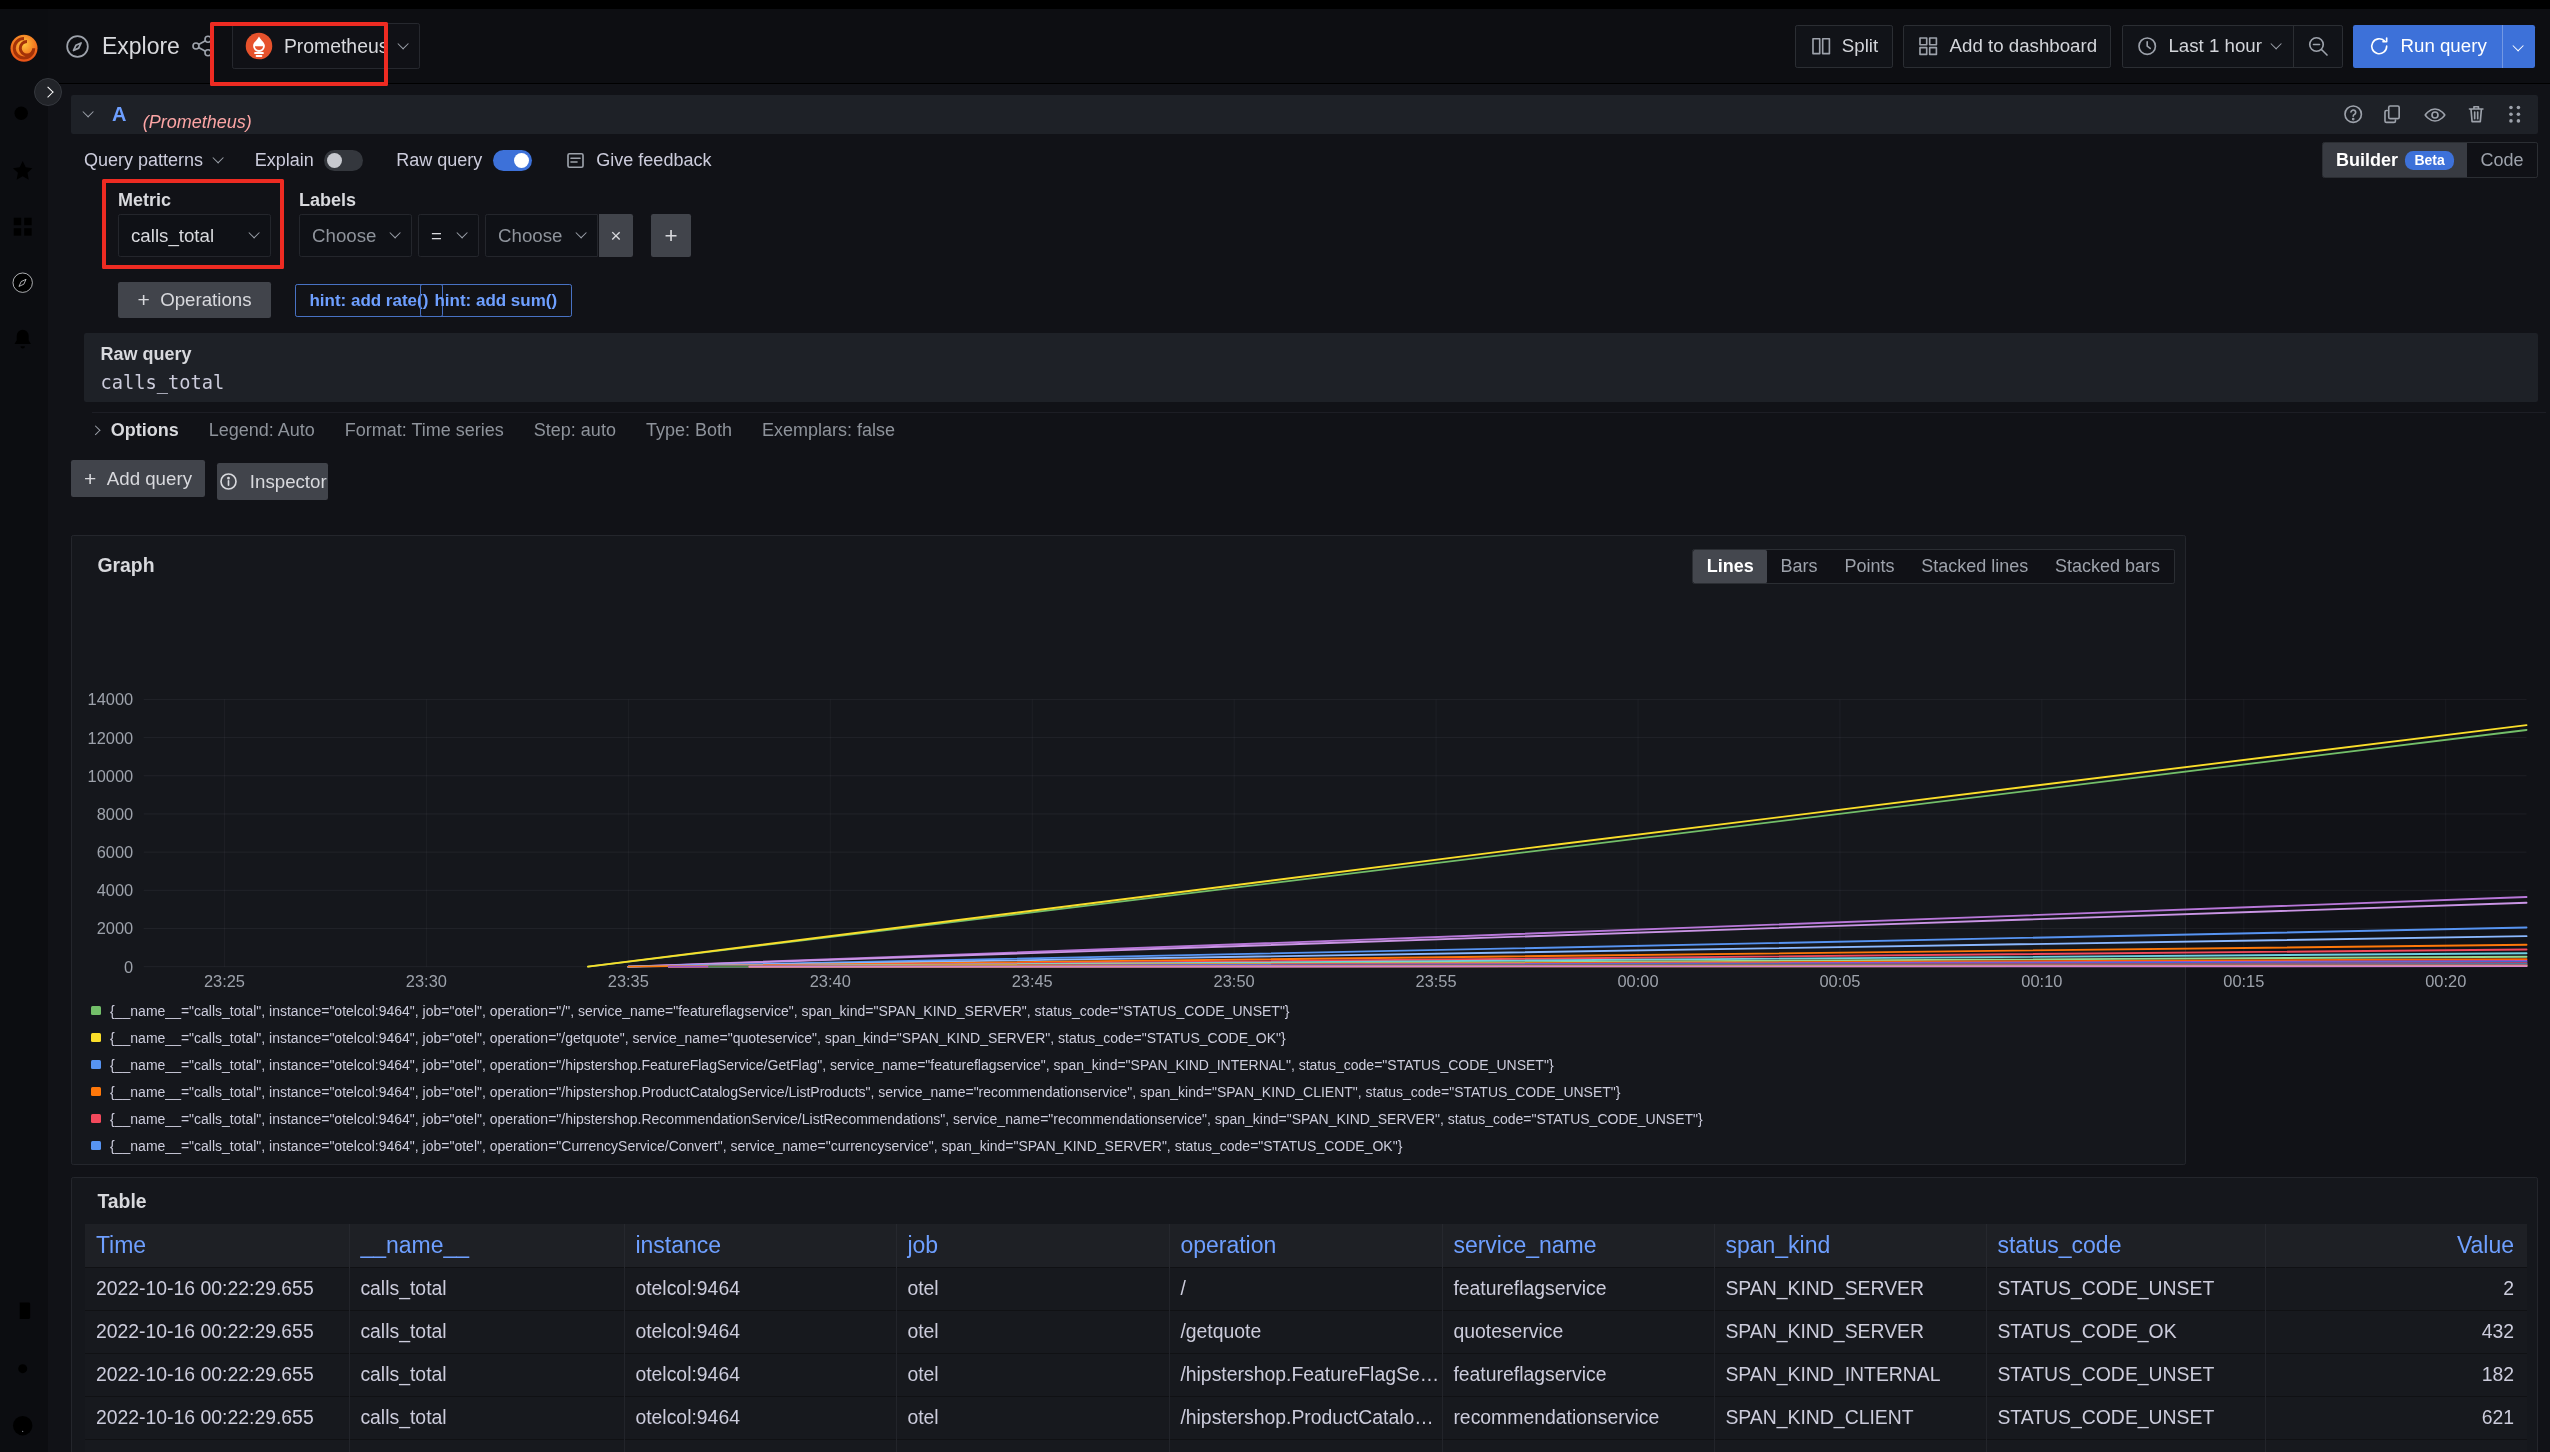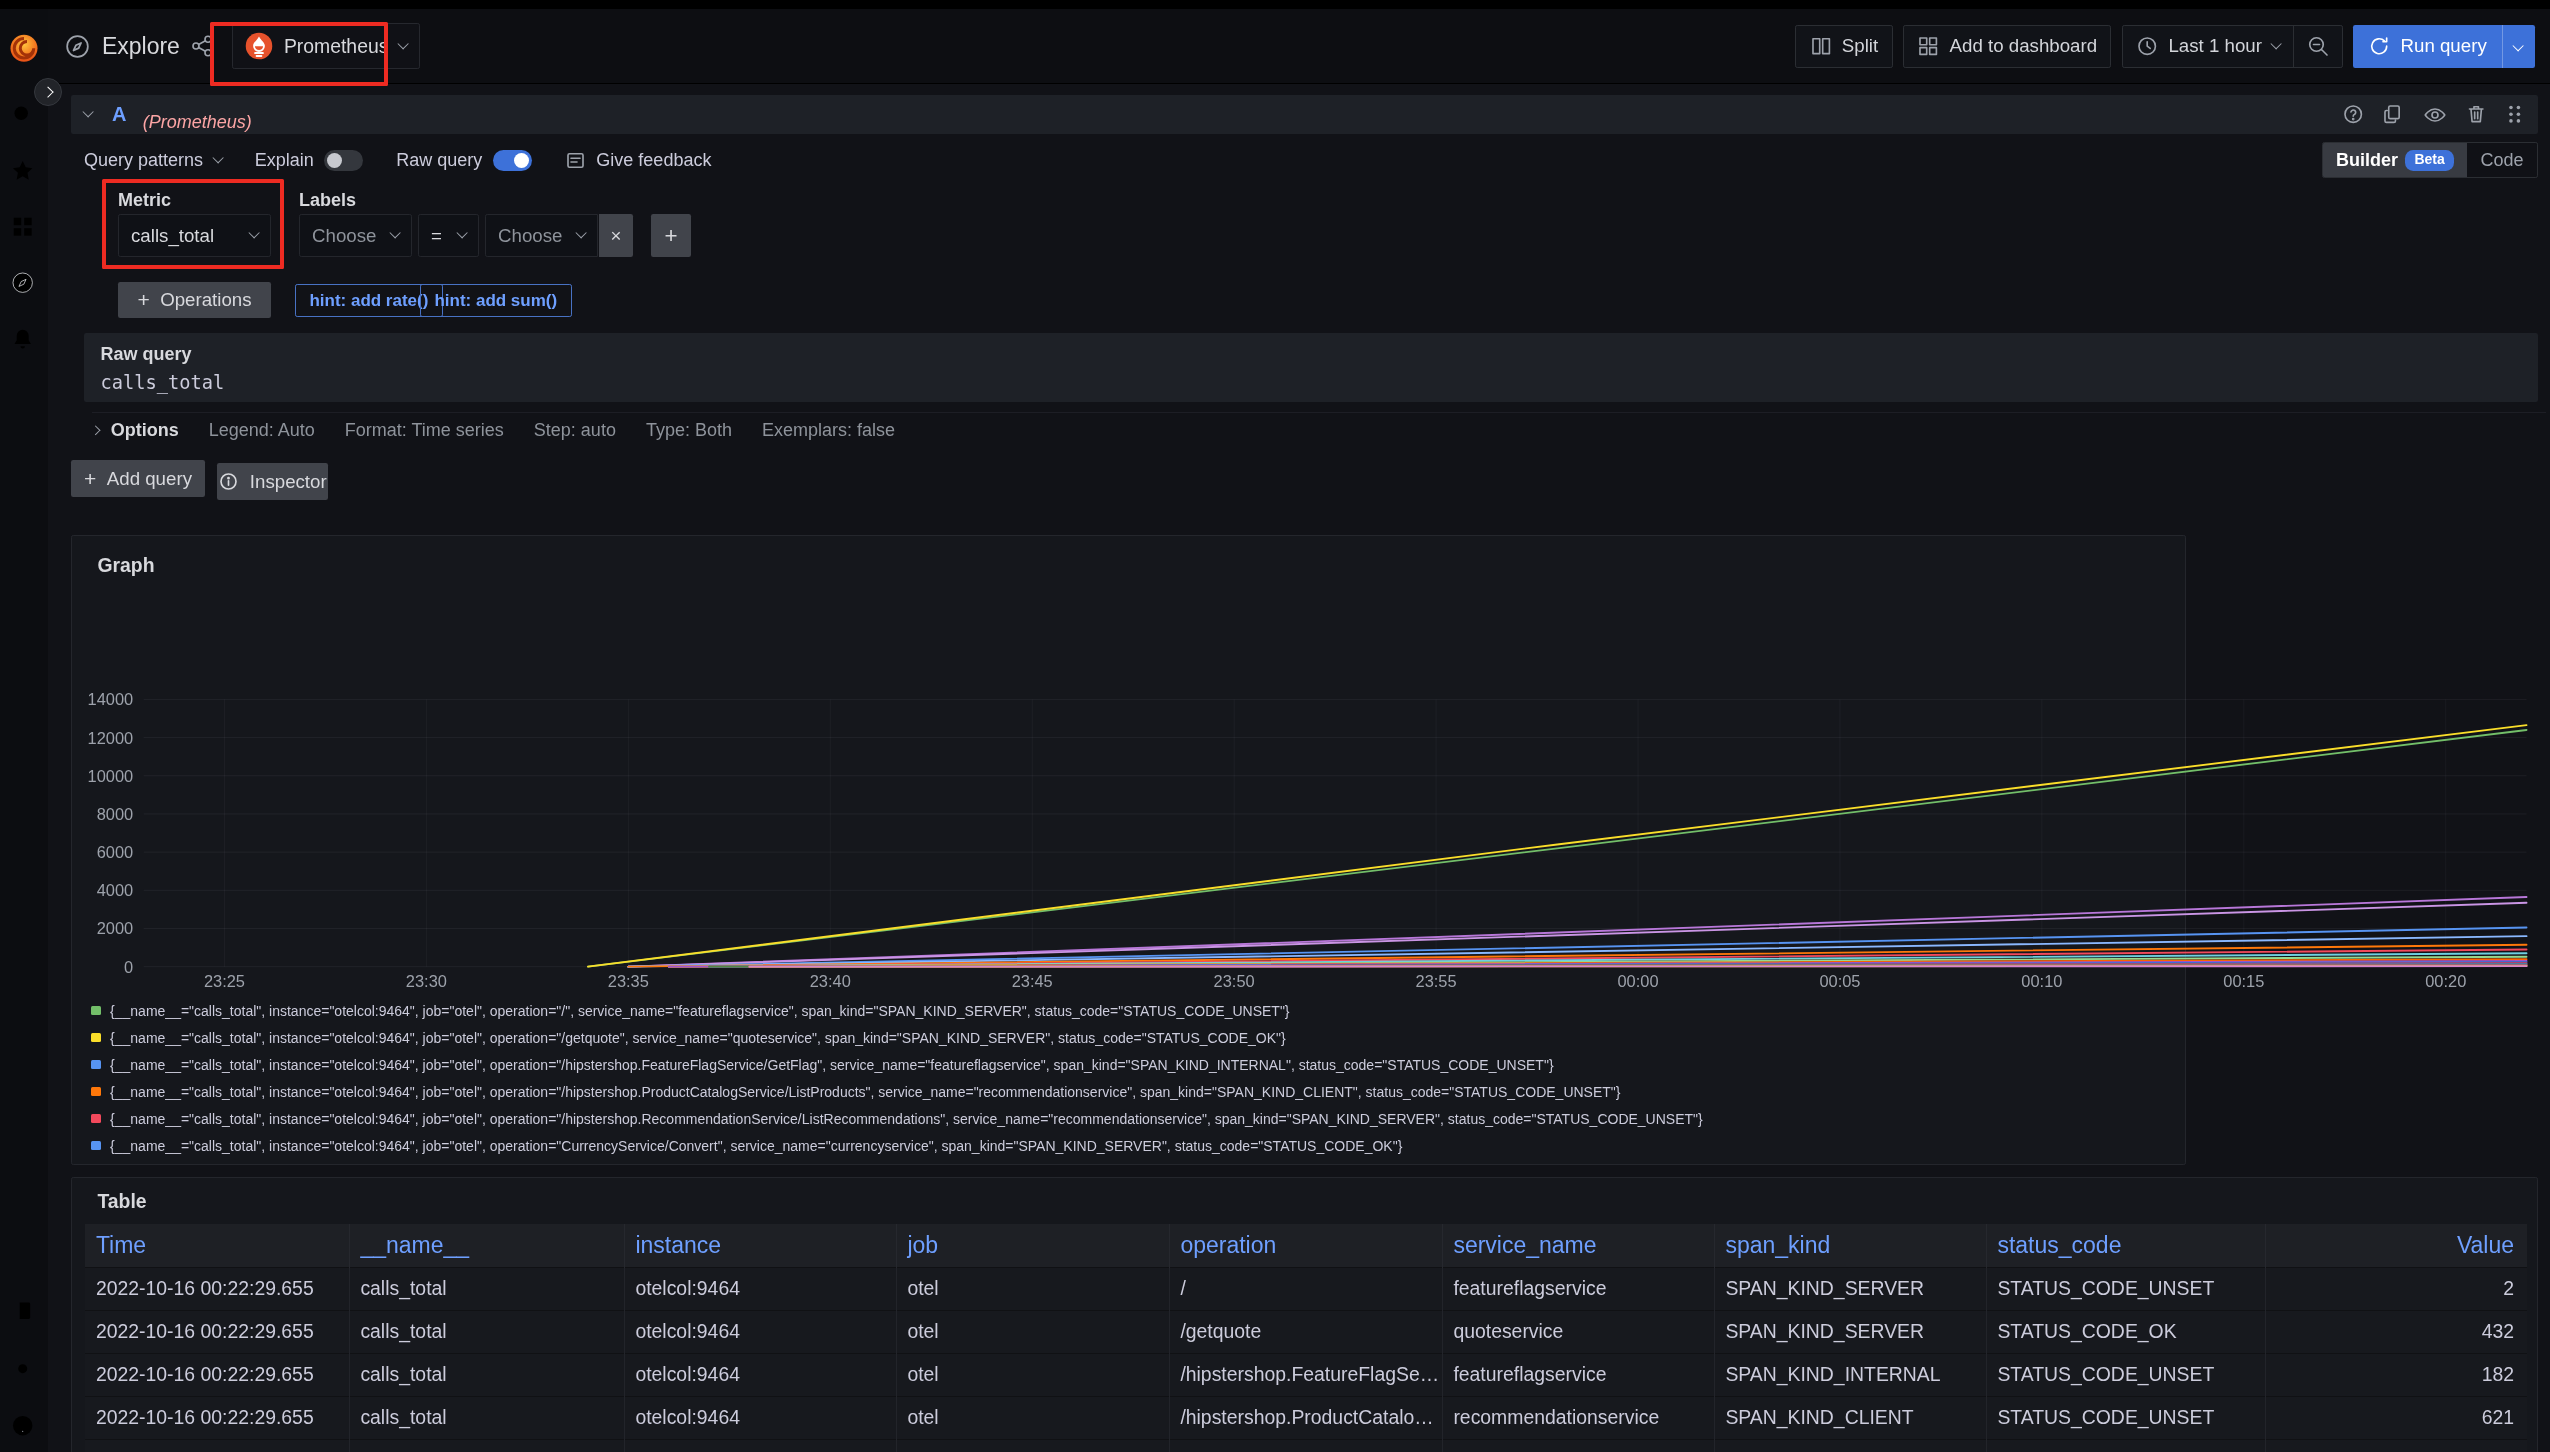--- a/index.html
+++ b/index.html
@@ -40,21 +40,21 @@
   .strip-icons { margin-left:auto; display:flex; align-items:center; gap:18px; }
   .strip-icons svg { cursor:pointer; }
   .toolbar { left:84px; top:143px; width:2454px; height:34px; display:flex; align-items:center; gap:33px; }
   .tb-item { display:flex; align-items:center; gap:10.5px; font-size:18px; color:#ccccdc; cursor:pointer; }
   .toggle { width:39px; height:21px; border-radius:10.5px; position:relative; cursor:pointer; }
   .toggle.off { background:#34373d; }
   .toggle.off .knob { position:absolute; left:3px; top:3px; width:15px; height:15px; border-radius:50%; background:#c7c9cf; }
   .toggle.on { background:#3d71d9; }
   .toggle.on .knob { position:absolute; right:3px; top:3px; width:15px; height:15px; border-radius:50%; background:#fff; }
   .seg { margin-left:auto; border:0.7px solid #2b2e33; border-radius:2.2px; display:flex; overflow:hidden; background:#101116; }
-  .seg-item { padding:6.7px 13.4px; font-size:18px; color:#9da2ab; display:flex; gap:7.5px; cursor:pointer; }
+  .seg-item { padding:6.7px 13.4px; font-size:18px; color:#9da2ab; display:flex; align-items:center; gap:7.5px; cursor:pointer; }
   .seg-item.on { background:#383b42; color:#fff; font-weight:700; }
   .beta { background:#3d71d9; color:#fff; font-size:14px; font-weight:700; border-radius:8.2px; padding:1.5px 9px; }
   .field-label { font-size:18px; font-weight:700; color:#d8d9dd; }
   .select { height:43px; background:#0f1116; border:0.7px solid #24262c; border-radius:2.2px; display:flex; align-items:center; justify-content:space-between; padding:0 12px; font-size:18.7px; color:#d8d9dd; cursor:pointer; }
   .gbtn { background:#41444b; color:#d8d9dd; border-radius:2.2px; display:flex; align-items:center; justify-content:center; gap:10.5px; font-size:18.7px; cursor:pointer; }
   .hint-btn { border:0.7px solid #4872c4; color:#6e9fff; font-weight:700; font-size:17px; border-radius:2.2px; display:flex; align-items:center; justify-content:center; padding:0 13.4px; height:33px; cursor:pointer; }
   .raw-box { left:84px; top:333px; width:2454px; height:69px; background:#1e2127; border-radius:2.2px; padding:10.5px 16.4px; }
   .raw-label { font-size:18px; font-weight:700; color:#d8d9dd; }
   .raw-value { font-family:"DejaVu Sans Mono", monospace; font-size:18.7px; color:#ccccdc; margin-top:7.5px; }
   .opts-row { left:92px; top:412px; width:2454px; height:31px; display:flex; align-items:center; gap:30px; font-size:18px; color:#8e939b; border-top:0.7px solid rgba(204,204,220,0.07); padding-top:4.5px; }
@@ -344,20 +344,27 @@
     <svg class="ic" style="width:21px;height:21px;stroke:#d8d9dd;" viewBox="0 0 28 28">
         <circle cx="14" cy="14" r="10"></circle>
         <line x1="14" y1="13" x2="14" y2="19"></line>
         <circle cx="14" cy="9.5" r="0.8" fill="#d8d9dd"></circle>
       </svg>
     <span>Inspector</span>
   </div>
 
   <div class="abs panel" style="left:71px; top:535px; width:2115px; height:630px;">
     <div class="abs panel-title" style="left:25.4px; top:18px;">Graph</div>
+    <div class="tabs">
+      <div class="tab on">Lines</div>
+      <div class="tab">Bars</div>
+      <div class="tab">Points</div>
+      <div class="tab">Stacked lines</div>
+      <div class="tab">Stacked bars</div>
+    </div>
     <svg id="chart" class="abs" style="left:6px; top:146px;" width="2456" height="317" viewBox="0 0 3290 424">
         <line x1="196.20338983050846" x2="196.20338983050846" y1="23" y2="381" stroke="rgba(204,204,220,0.07)" stroke-width="1"></line>
         <text x="196.20338983050846" y="408" fill="#9da2ab" font-size="22" text-anchor="middle">23:25</text>
         <line x1="466.7118644067797" x2="466.7118644067797" y1="23" y2="381" stroke="rgba(204,204,220,0.07)" stroke-width="1"></line>
         <text x="466.7118644067797" y="408" fill="#9da2ab" font-size="22" text-anchor="middle">23:30</text>
         <line x1="737.2203389830509" x2="737.2203389830509" y1="23" y2="381" stroke="rgba(204,204,220,0.07)" stroke-width="1"></line>
         <text x="737.2203389830509" y="408" fill="#9da2ab" font-size="22" text-anchor="middle">23:35</text>
         <line x1="1007.728813559322" x2="1007.728813559322" y1="23" y2="381" stroke="rgba(204,204,220,0.07)" stroke-width="1"></line>
         <text x="1007.728813559322" y="408" fill="#9da2ab" font-size="22" text-anchor="middle">23:40</text>
         <line x1="1278.2372881355932" x2="1278.2372881355932" y1="23" y2="381" stroke="rgba(204,204,220,0.07)" stroke-width="1"></line>

